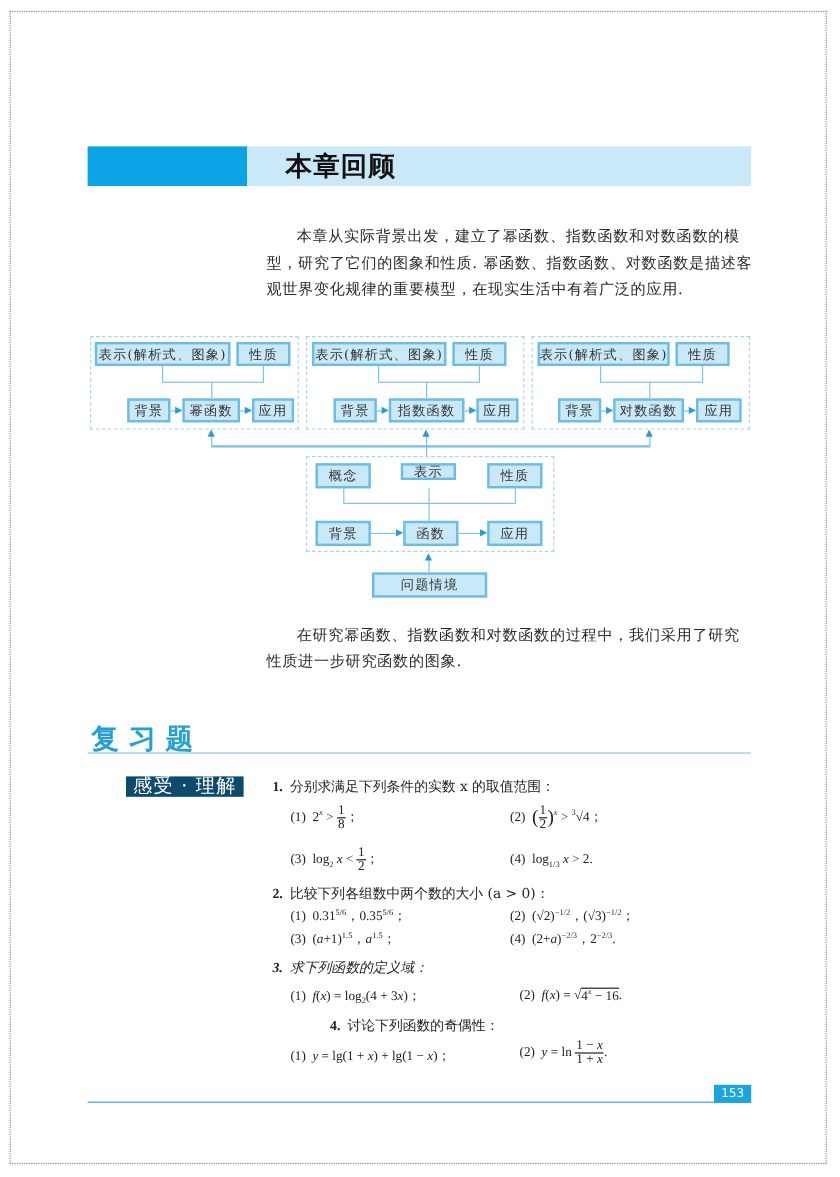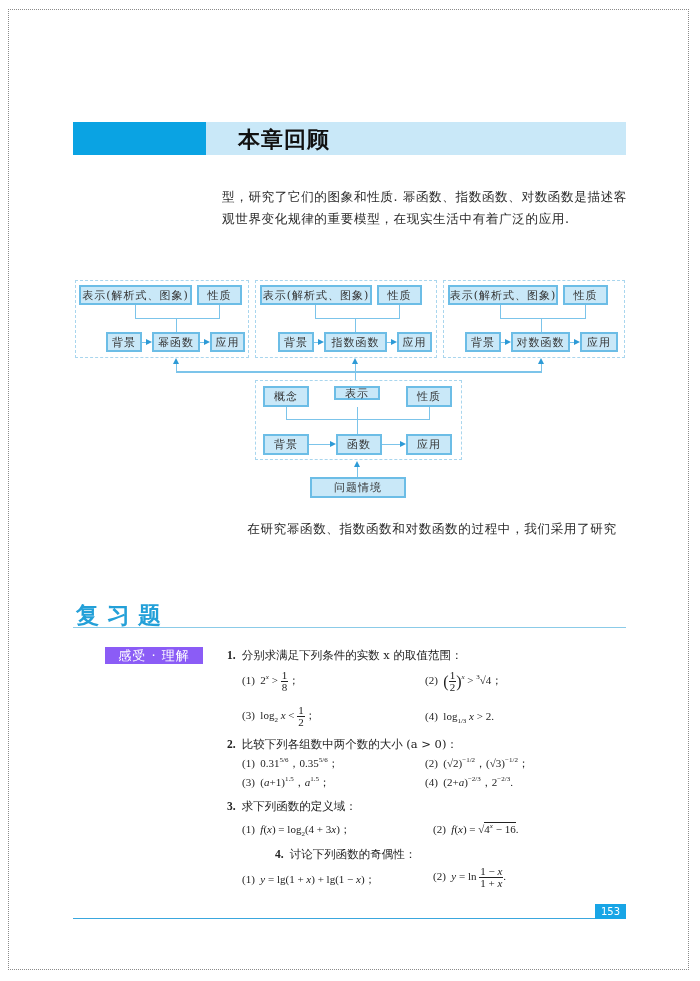--- a/index.html
+++ b/index.html
@@ -24,22 +24,22 @@
   .hline { height:1.4px; }
   .vline { width:1.4px; }
   .arrow-r { position:absolute; width:0; height:0; border-top:3px solid transparent;
          border-bottom:3px solid transparent; border-left:6px solid #2d9ad6; }
   .arrow-u { position:absolute; width:0; height:0; border-left:3px solid transparent;
          border-right:3px solid transparent; border-bottom:6px solid #2d9ad6; }
   
   .sec-title { left:76px; top:600px; font-size:23px; font-weight:bold; color:#23a0d8;
          letter-spacing:8px; font-family:"DejaVu Sans", sans-serif; }
   .sec-rule { left:73px; top:627px; width:553px; height:1px; background:#8bcbe8; }
-  .badge { left:105px; top:647px; width:98px; height:17px; background:#8b5cf6; color:#fff;
-         font-size:13px; font-family:"DejaVu Sans", sans-serif; display:flex; align-items:center;
+  .badge { left:105px; top:647px; width:98px; height:17px; background:#0c4a6e; color:#fff;
+         font-size:16px; font-family:"DejaVu Sans", sans-serif; display:flex; align-items:center;
          justify-content:center; letter-spacing:1px; }
   .q { font-size:11.5px; color:#222; white-space:nowrap; font-family:"DejaVu Serif", serif; }
   .q b { font-family:"Liberation Serif", serif; margin-right:6px; }
   .sub { font-size:11px; color:#222; white-space:nowrap; font-family:"Liberation Serif", serif; }
   .frac { display:inline-block; vertical-align:middle; text-align:center; line-height:11px; font-size:11px; }
   .frac span { display:block; }
   .frac .num { border-bottom:1px solid #222; padding:0 1px; }
   sup { font-size:7px; }
   .foot-rule { left:73px; top:918px; width:553px; height:1px; background:#3aa7de; }
   .page-num { left:595px; top:904px; width:31px; height:15px; background:#18a5e6; color:#fff;
@@ -48,20 +48,21 @@
 </head>
 <body>
 
 <div class="page-border"></div>
 
 <div class="abs head-left"></div>
 <div class="abs head-right"></div>
 <div class="abs head-title">本章回顾</div>
 
 <div class="abs para" style="left:222px; top:186px;">
+  <p>本章从实际背景出发，建立了幂函数、指数函数和对数函数的模</p>
   <div>型，研究了它们的图象和性质. 幂函数、指数函数、对数函数是描述客</div>
   <div>观世界变化规律的重要模型，在现实生活中有着广泛的应用.</div>
 </div>
 
 <div class="abs" style="left:0;top:0;width:700px;height:981px;">
 
   <div class="abs group" style="left:75px;top:280px;width:174px;height:78px;"></div>
   <div class="box" style="left:79px;top:285px;width:113px;height:20px;">表示(解析式、图象)</div>
   <div class="box" style="left:197px;top:285px;width:45px;height:20px;">性质</div>
   <div class="line vline" style="left:135px;top:305px;height:13px;"></div>
@@ -131,20 +132,21 @@
   <div class="arrow-r" style="left:400px;top:441px;"></div>
   <div class="box" style="left:406px;top:434px;width:46px;height:21px;">应用</div>
 
   <div class="line vline" style="left:357px;top:466px;height:12px;"></div>
   <div class="arrow-u" style="left:354px;top:461px;"></div>
   <div class="box" style="left:310px;top:477px;width:96px;height:21px;">问题情境</div>
 </div>
 
 <div class="abs para" style="left:222px; top:518px;">
   <p>在研究幂函数、指数函数和对数函数的过程中，我们采用了研究</p>
+  <div>性质进一步研究函数的图象.</div>
 </div>
 
 <div class="abs sec-title">复习题</div>
 <div class="abs sec-rule"></div>
 <div class="abs badge">感受 · 理解</div>
 
 <div class="abs q" style="left:227px;top:648px;">
   <b>1.</b><span>分别求满足下列条件的实数 x 的取值范围：</span>
 </div>
 <div class="abs sub" style="left:242px;top:670px;">
@@ -169,21 +171,21 @@
 <div class="abs sub" style="left:425px;top:756px;">
   <span>(2)</span>&nbsp; (√2)<sup>−1/2</sup>，(√3)<sup>−1/2</sup>；
 </div>
 <div class="abs sub" style="left:242px;top:775px;">
   <span>(3)</span>&nbsp; (<i>a</i>+1)<sup>1.5</sup>，<i>a</i><sup>1.5</sup>；
 </div>
 <div class="abs sub" style="left:425px;top:775px;">
   <span>(4)</span>&nbsp; (2+<i>a</i>)<sup>−2/3</sup>，2<sup>−2/3</sup>.
 </div>
 
-<div class="abs q" style="left:227px;top:799px;">
+<div class="abs q" style="left:227px;top:799px;font-style:italic;">
   <b>3.</b><span>求下列函数的定义域：</span>
 </div>
 <div class="abs sub" style="left:242px;top:822px;">
   <span>(1)</span>&nbsp; <i>f</i>(<i>x</i>) = log<sub style="font-size:7px;">2</sub>(4 + 3<i>x</i>)；
 </div>
 <div class="abs sub" style="left:433px;top:822px;">
   <span>(2)</span>&nbsp; <i>f</i>(<i>x</i>) = √<span style="border-top:1px solid #222;">4<sup><i>x</i></sup> − 16</span>.
 </div>
 
 <div class="abs q" style="left:227px;top:847px;margin-left:48px;">

